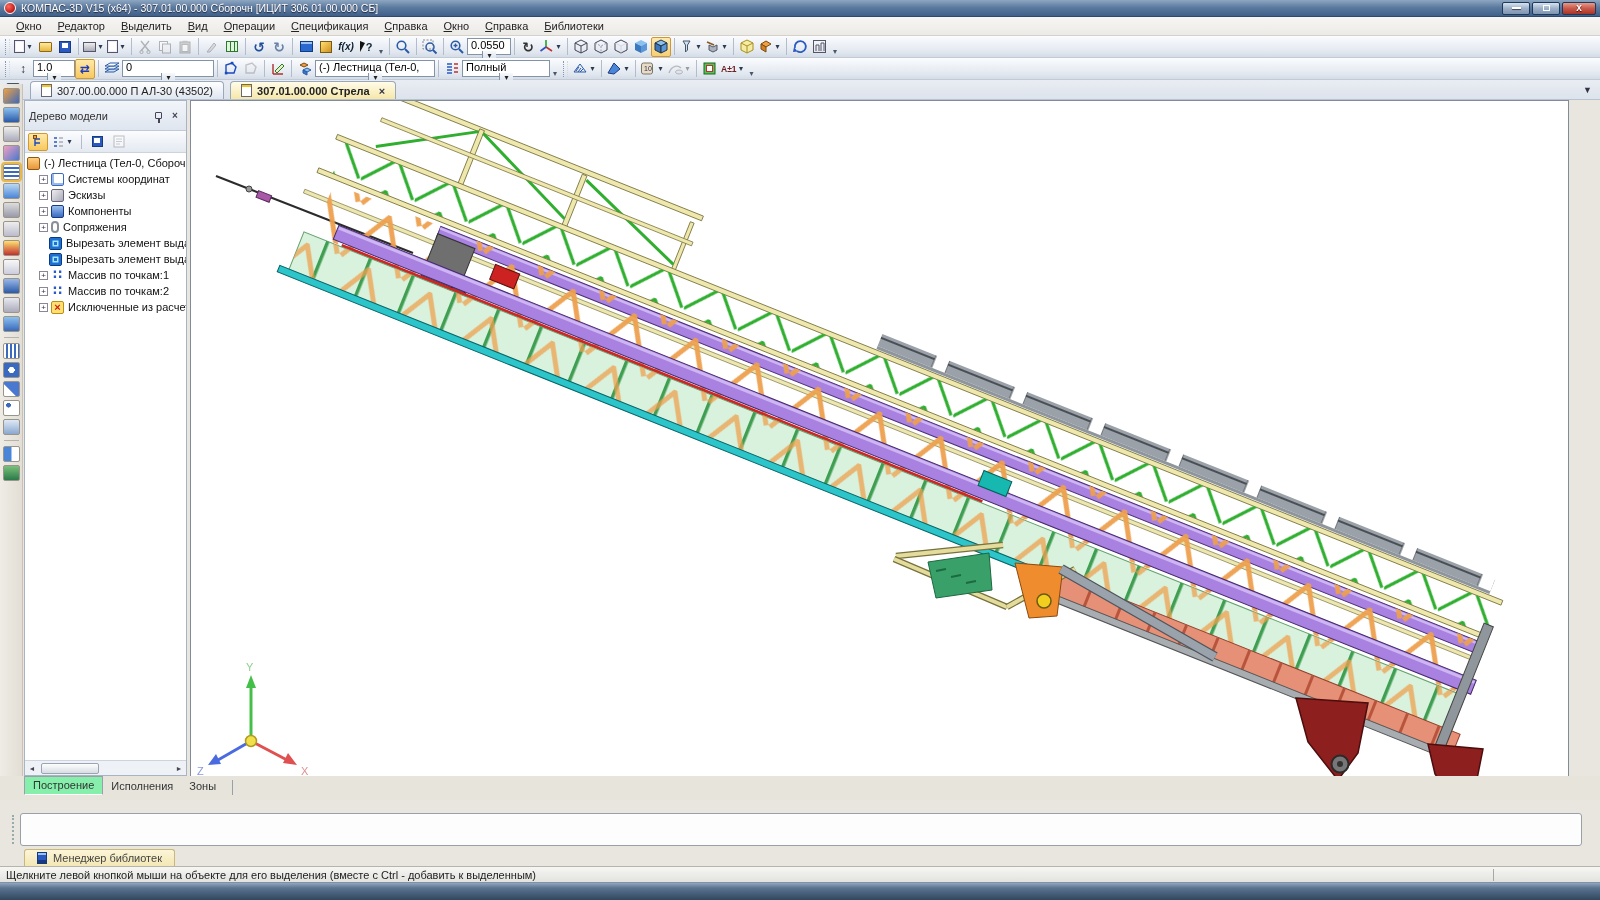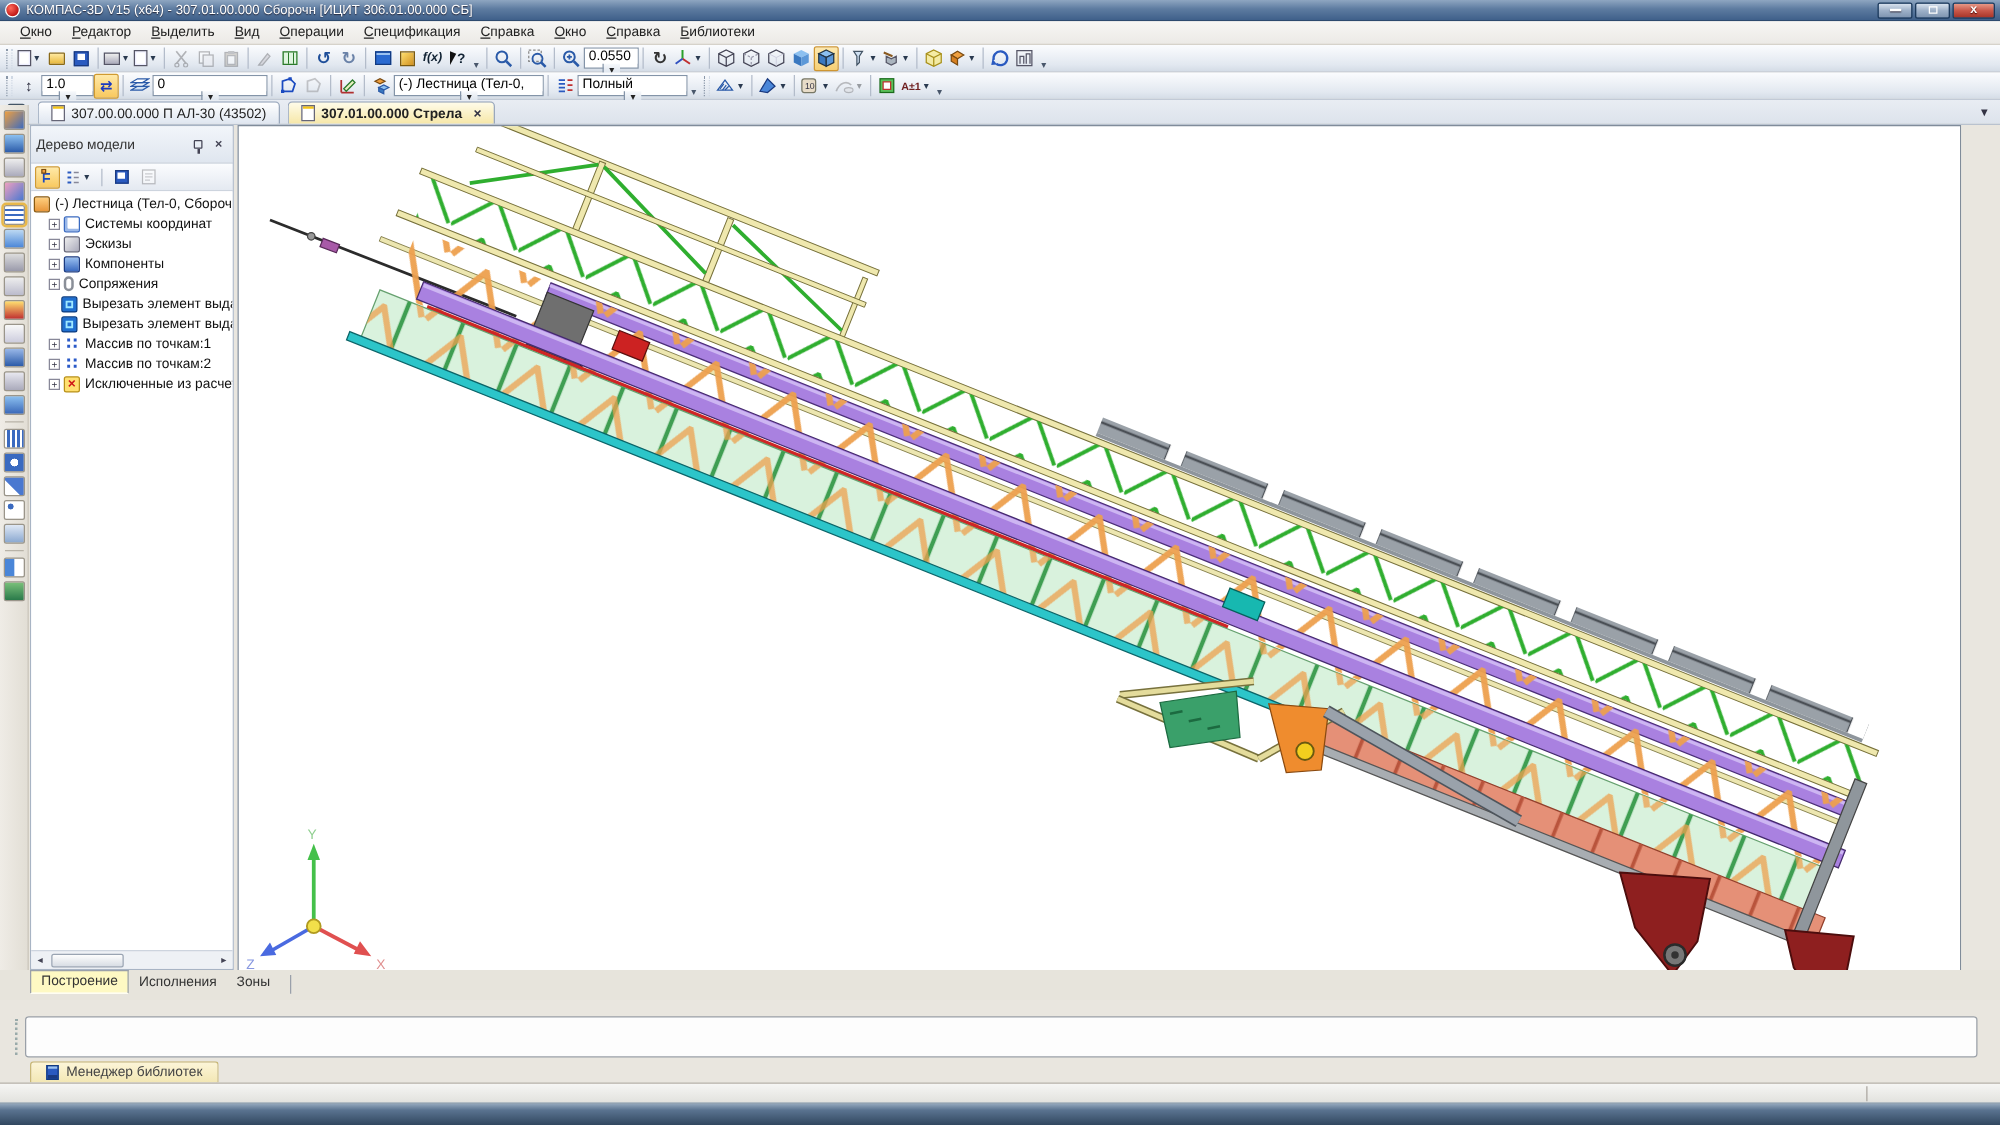--- a/index.html
+++ b/index.html
@@ -110,21 +110,21 @@
 
   
   #viewport { position:absolute; left:190px; top:100px; width:1379px; height:695px;
     background:#fff; border:1px solid #808c9a; }
   #vprail { position:absolute; left:1569px; top:100px; width:31px; height:695px; background:#e9e6df; }
 
   
   #btabsband { position:absolute; left:0; top:776px; width:1600px; height:24px; background:#e7e4dc; }
   #btabs { position:absolute; left:24px; top:778px; display:flex; align-items:flex-end; height:17px; }
   .btab { padding:2px 8px 3px; color:#333; }
-  .btab.active { background:#fef9c3; border:1px solid #9aa0aa; border-bottom:1px solid #fff; }
+  .btab.active { background:#86efac; border:1px solid #9aa0aa; border-bottom:1px solid #fff; }
   #btabs .vdiv { width:1px; height:15px; background:#9aa0aa; margin-left:8px; }
   #propbar { position:absolute; left:20px; top:813px; width:1562px; height:33px;
     background:#fdfdfd; border:1px solid #9aa0a8; border-radius:3px; }
   #propgrip { position:absolute; left:12px; top:815px; width:4px; height:29px; border-left:2px dotted #9aa; }
   #libtab { position:absolute; left:24px; top:849px; height:17px; padding:0 12px;
     background:linear-gradient(#fcf5d8,#f3e7b4); border:1px solid #c9b878; border-bottom:none; border-radius:3px 3px 0 0;
     display:flex; align-items:center; gap:6px; color:#444; }
   .bookico { width:10px; height:12px; background:#2a5ac0; border:1px solid #123a80; box-shadow:inset 0 2px 0 #9cc2f0, inset 0 -3px 0 #1a3a80; }
   #statusbar { position:absolute; left:0; top:866px; width:1600px; height:16px;
     background:linear-gradient(#f6f6f4,#e2e2de); border-top:1px solid #b8b4ac;
@@ -725,15 +725,16 @@
   <span class="btab">Зоны</span>
   <span class="vdiv"></span>
 </div>
 <div id="propgrip"></div>
 <div id="propbar"></div>
 <div id="libtab">
   <span class="bookico"></span>
   <span>Менеджер библиотек</span>
 </div>
 <div id="statusbar">
+  <span>Щелкните левой кнопкой мыши на объекте для его выделения (вместе с Ctrl - добавить к выделенным)</span>
   <span class="pdiv"></span>
 </div>
 <div id="winbottom"></div>
 
 </body></html>

